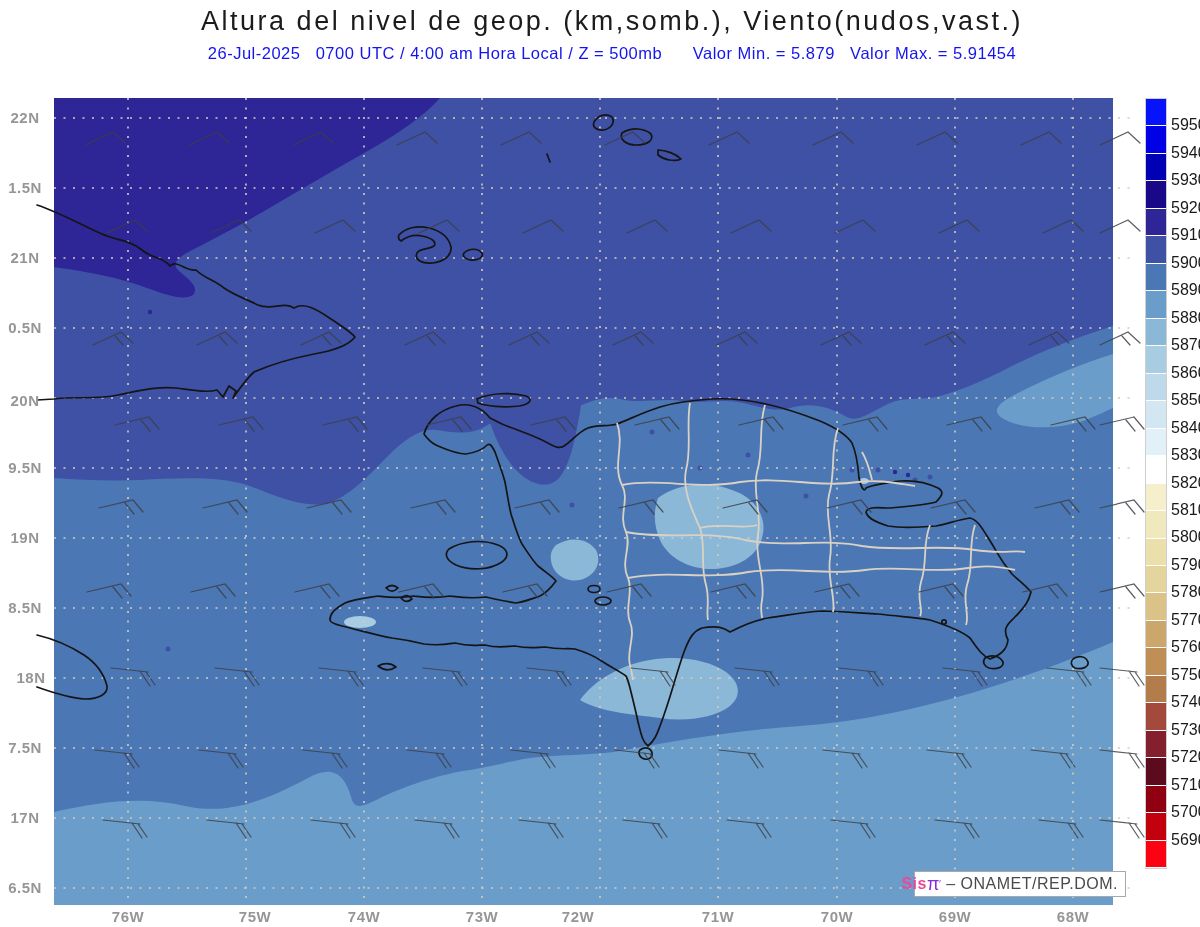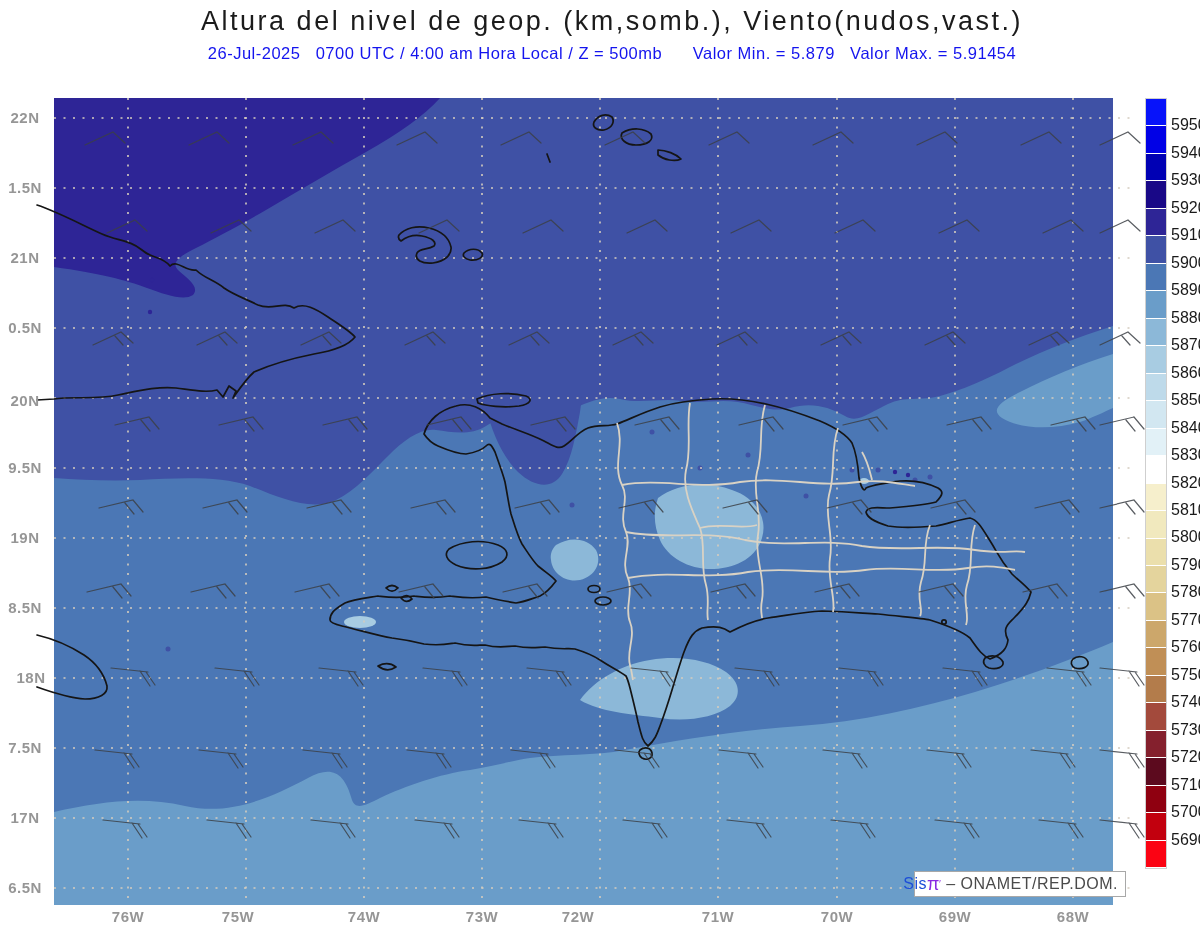--- a/index.html
+++ b/index.html
@@ -13,21 +13,21 @@
   .axlab{position:absolute;color:#969696;font-size:15px;font-weight:700;letter-spacing:.5px;}
   .latlab{width:46px;text-align:center;}
   .lonlab{width:60px;text-align:center;}
   #colorbar{position:absolute;left:1145px;top:98px;width:20px;height:769px;
             display:flex;flex-direction:column;border:1px solid #cfcfcf;}
   #colorbar .seg{flex:1 1 0;border-bottom:1px solid #ffffff;}
   .cblab{position:absolute;left:1171px;width:48px;font-size:16px;color:#1a1a1a;}
   #brand{position:absolute;left:914px;top:871px;width:212px;height:26px;background:#ffffff;
          border:1px solid #a8a8a8;display:flex;align-items:center;justify-content:flex-end;
          padding-right:7px;box-sizing:border-box;font-size:16px;letter-spacing:.5px;white-space:pre;}
-  #brand .sis{color:#1d4ed8;}
+  #brand .sis{color:#ec4899;font-weight:bold;}
   #brand .pi{color:#8A2BE2;font-size:18px;}
   #brand .pimark{color:#8A2BE2;font-size:10px;vertical-align:super;margin-left:-1px;}
   #brand .org{color:#4a4a4a;}
 </style>
 </head>
 <body>
 
 <div id="stage">
   <div id="title" class="hdr">Altura del nivel de geop. (km,somb.), Viento(nudos,vast.)</div>
   <div id="subtitle" class="hdr">26-Jul-2025   0700 UTC / 4:00 am Hora Local / Z = 500mb      Valor Min. = 5.879   Valor Max. = 5.91454</div>
@@ -236,21 +236,21 @@
       <span class="axlab latlab" style="left: 2px; top: 459px;">9.5N</span>
       <span class="axlab latlab" style="left: 2px; top: 529px;">19N</span>
       <span class="axlab latlab" style="left: 2px; top: 599px;">8.5N</span>
       <span class="axlab latlab" style="left: 8px; top: 669px;">18N</span>
       <span class="axlab latlab" style="left: 2px; top: 739px;">7.5N</span>
       <span class="axlab latlab" style="left: 2px; top: 809px;">17N</span>
       <span class="axlab latlab" style="left: 2px; top: 879px;">6.5N</span>
     </div>
   <div id="lon-axis">
       <span class="axlab lonlab" style="left: 98px; top: 908px;">76W</span>
-      <span class="axlab lonlab" style="left: 208px; top: 908px;">75W</span>
+      <span class="axlab lonlab" style="left: 225px; top: 908px;">75W</span>
       <span class="axlab lonlab" style="left: 334px; top: 908px;">74W</span>
       <span class="axlab lonlab" style="left: 452px; top: 908px;">73W</span>
       <span class="axlab lonlab" style="left: 548px; top: 908px;">72W</span>
       <span class="axlab lonlab" style="left: 688px; top: 908px;">71W</span>
       <span class="axlab lonlab" style="left: 807px; top: 908px;">70W</span>
       <span class="axlab lonlab" style="left: 925px; top: 908px;">69W</span>
       <span class="axlab lonlab" style="left: 1043px; top: 908px;">68W</span>
     </div>
 
   <div id="colorbar">

